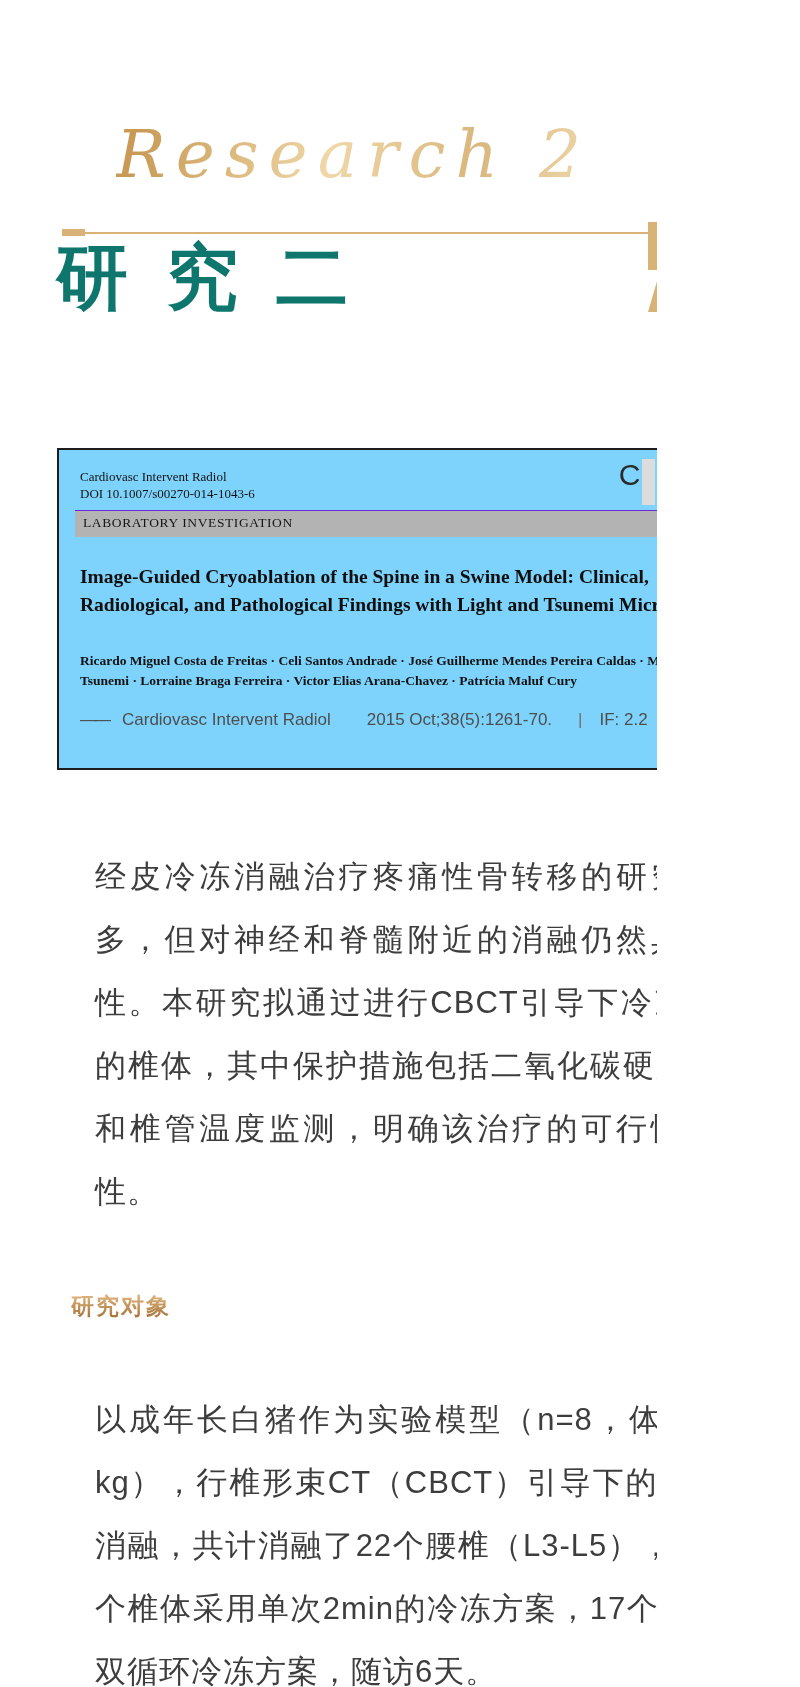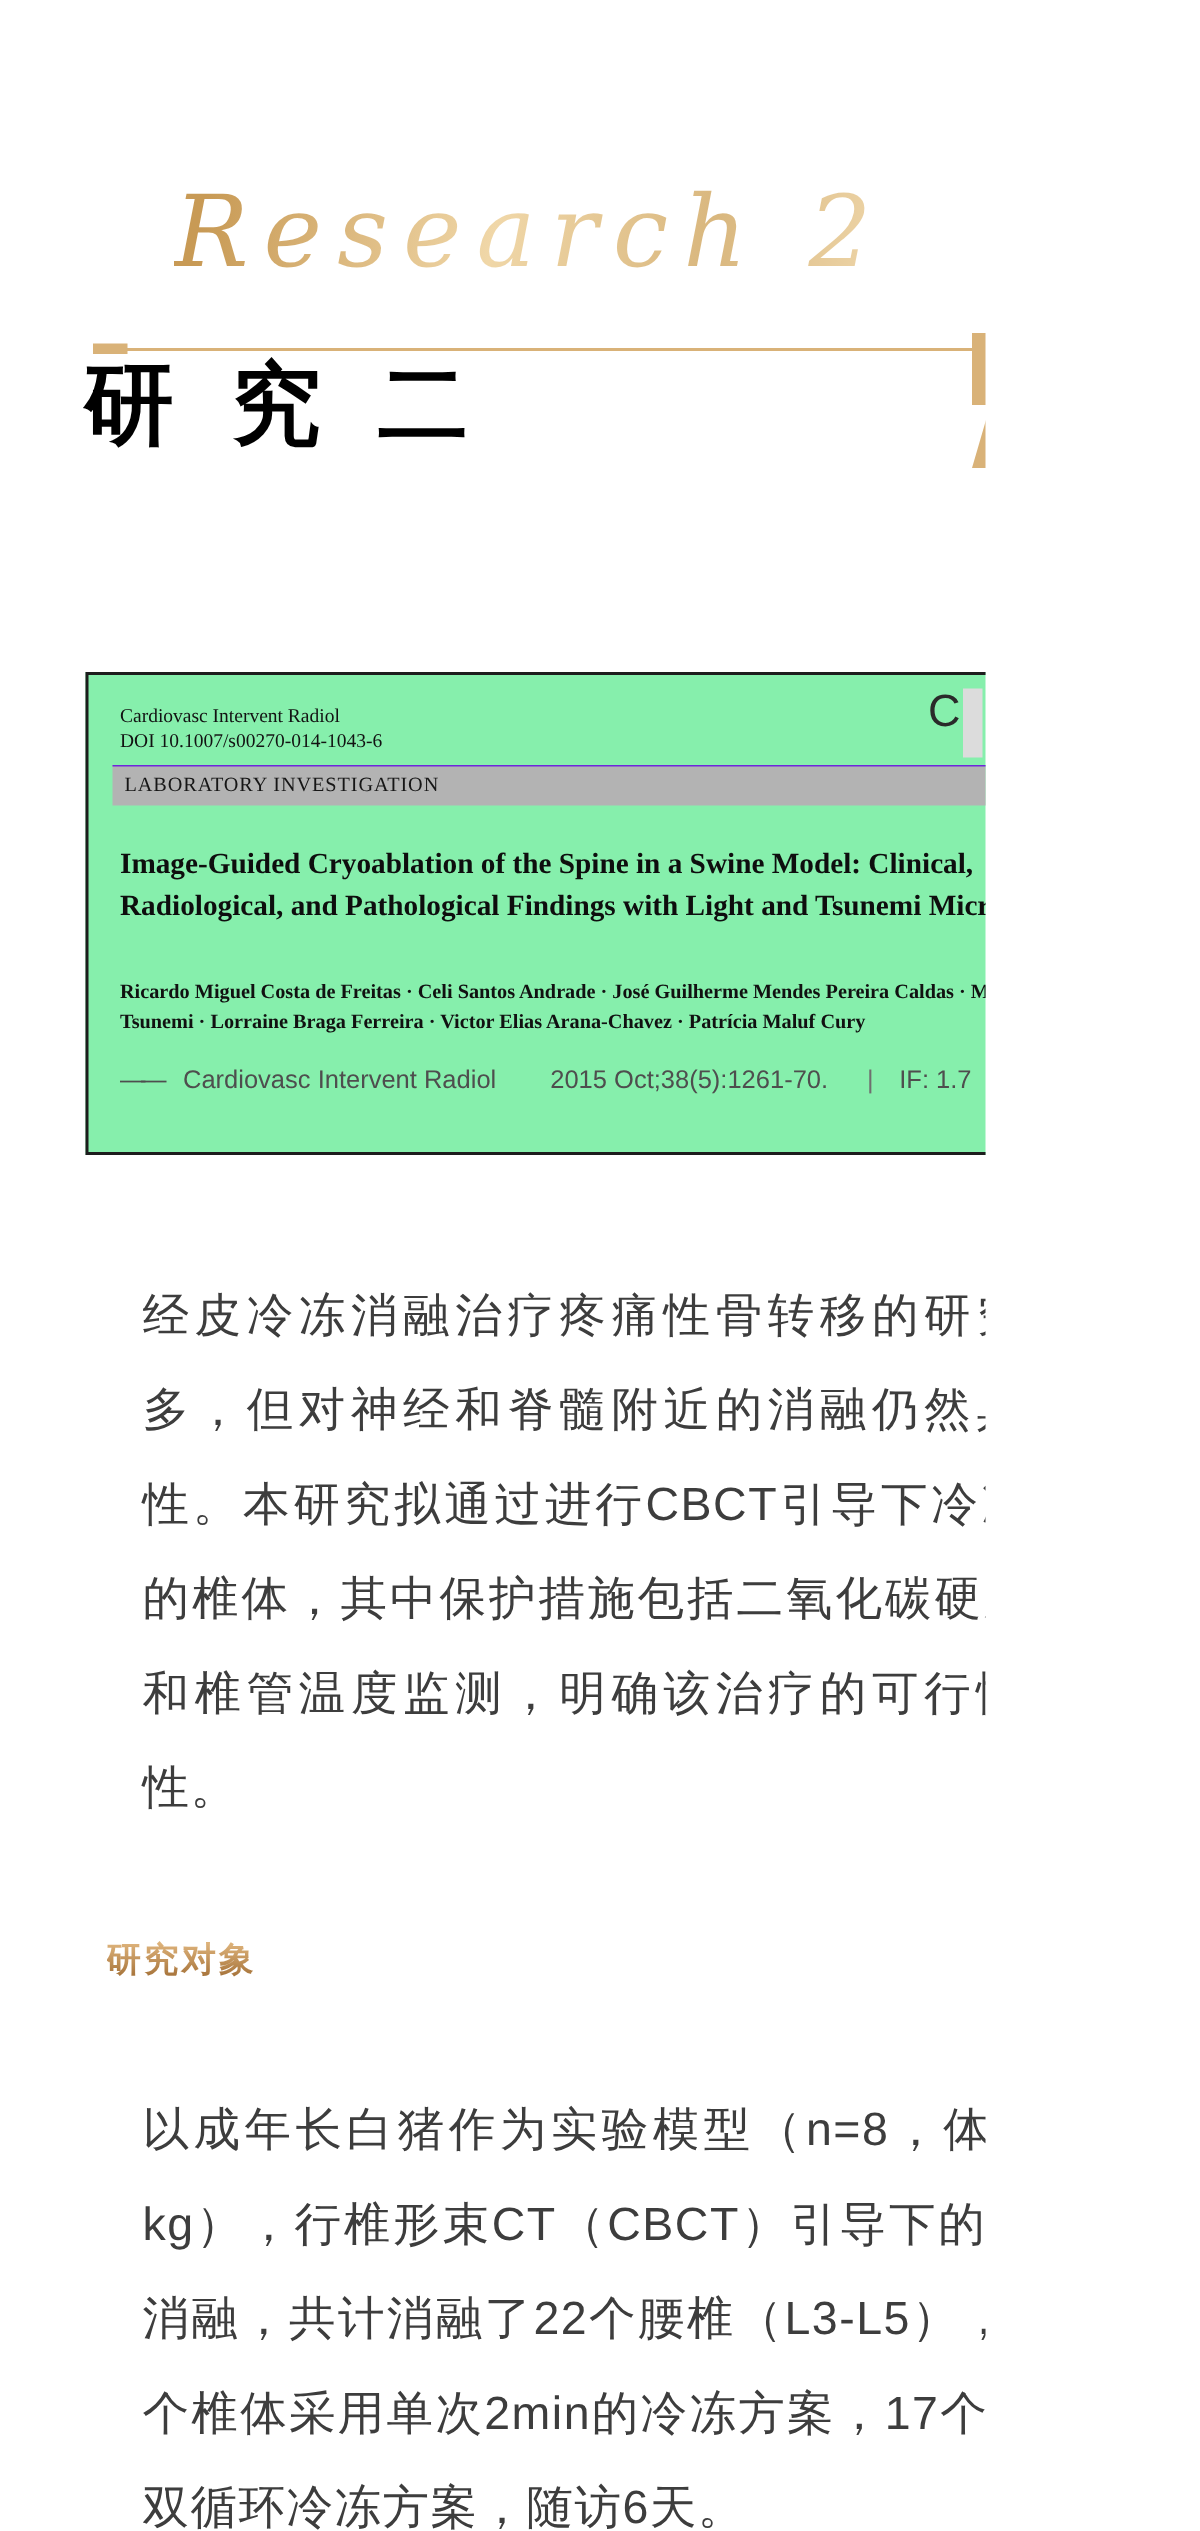--- a/index.html
+++ b/index.html
@@ -14,34 +14,34 @@
     font-size:66px; letter-spacing:10px; white-space:nowrap;
     color:#d2a868;
     background:linear-gradient(100deg,#c89a55 5%,#f0d7a8 45%,#d9b77e 75%,#efd7ab 100%);
     -webkit-background-clip:text; background-clip:text; -webkit-text-fill-color:transparent;
   }
   .divider-line { position:absolute; left:62px; top:232px; width:588px; height:2px; background:#d9b278; }
   .divider-square { position:absolute; left:62px; top:229px; width:23px; height:7px; background:#d9b278; }
   .cn-title {
     position:absolute; left:56px; top:230px;
     font-family:Liberation Serif, serif; font-weight:700;
-    font-size:60px; letter-spacing:38px; color:#000000; white-space:nowrap;
+    font-size:72px; letter-spacing:38px; color:#0f766e; white-space:nowrap;
   }
   .quotes { position:absolute; left:648px; top:222px; width:94px; height:92px; display:flex; gap:9px; }
   .quote { position:relative; }
   .quote .q-head { position:absolute; top:0; left:0; right:0; height:48px; background:#d9b278; }
   .quote .q-tail { position:absolute; top:48px; left:0; width:86%; height:42px; background:#d9b278;
                    clip-path:polygon(42% 0, 100% 0, 38% 100%, 0 100%); }
   .quote.q1 { width:34px; height:92px; }
   .quote.q2 { width:48px; height:92px; }
 
   
   .paper-card {
     position:absolute; left:57px; top:448px; width:686px; height:322px;
-    border:2px solid #1d1d1d; background:#86efac;
+    border:2px solid #1d1d1d; background:#7dd3fc;
     padding:18px 20px 0 21px;
     font-family:"Liberation Serif", serif; color:#121212;
   }
   .journal-head { font-size:13px; line-height:17px; }
   .cirse-logo { position:absolute; top:10px; right:22px; display:flex; align-items:flex-start;
                 font-family:"Liberation Sans", sans-serif; color:#2a2a2a; font-size:30px; line-height:30px; }
   .cirse-c { font-weight:400; }
   .cirse-bar { width:13px; height:46px; background:#dcdcdc; margin:0 2px; position:relative; top:-1px; }
   .cirse-r { font-weight:700; }
   .cirse-se { font-weight:600; }
@@ -110,21 +110,21 @@
 
     <div class="paper-title">Image-Guided Cryoablation of the Spine in a Swine Model: Clinical, Radiological, and Pathological Findings with Light and Tsunemi Microscopy</div>
 
     <div class="paper-authors">Ricardo Miguel Costa de Freitas · Celi Santos Andrade · José Guilherme Mendes Pereira Caldas · Miriam Harumi Tsunemi · Lorraine Braga Ferreira · Victor Elias Arana-Chavez · Patrícia Maluf Cury</div>
 
     <div class="citation">
       <span class="cite-dash">——</span>
       <span class="cite-journal">Cardiovasc Intervent Radiol</span>
       <span class="cite-issue">2015 Oct;38(5):1261-70.</span>
       <span class="cite-sep">|</span>
-      <span class="cite-if">IF: 1.7</span>
+      <span class="cite-if">IF: 2.2</span>
     </div>
   </div>
 
   <p class="body-text intro-para">经皮冷冻消融治疗疼痛性骨转移的研究越来越多，但对神经和脊髓附近的消融仍然具有挑战性。本研究拟通过进行CBCT引导下冷冻消融猪的椎体，其中保护措施包括二氧化碳硬膜外注射和椎管温度监测，明确该治疗的可行性和安全性。</p>
 
   <h2 class="section-heading">研究对象</h2>
   <p class="body-text section-body">以成年长白猪作为实验模型（n=8，体重31~42 kg），行椎形束CT（CBCT）引导下的椎体冷冻消融，共计消融了22个腰椎（L3-L5），其中，5个椎体采用单次2min的冷冻方案，17个椎体采用双循环冷冻方案，随访6天。</p>
 
 </div>
 

